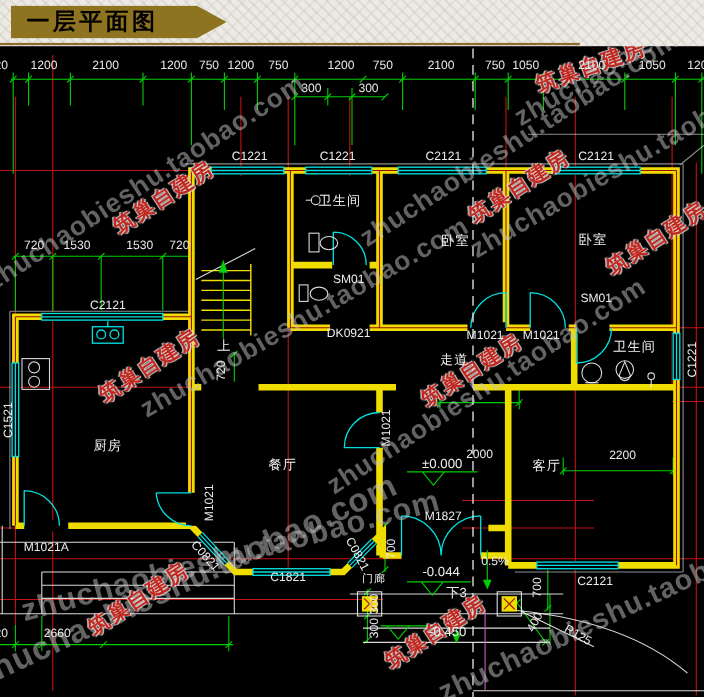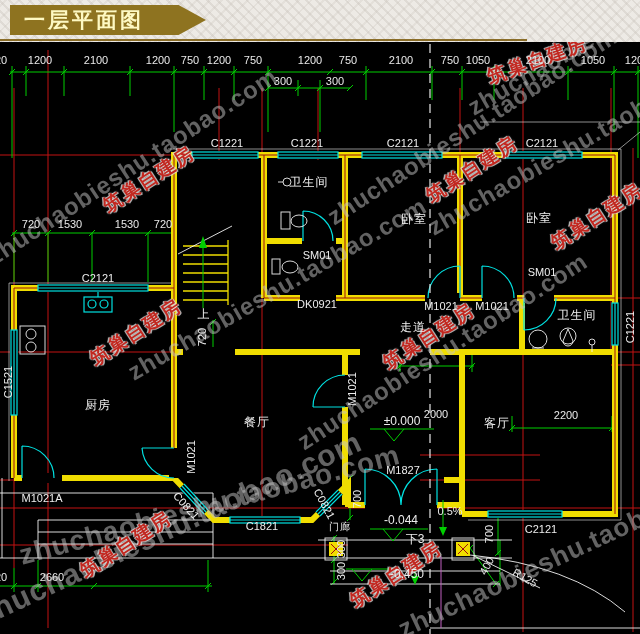--- a/index.html
+++ b/index.html
@@ -6,21 +6,21 @@
   #stage{position:relative;width:640px;height:634px;overflow:hidden;background:#000;
          font-family:"Liberation Sans", sans-serif;}
   
   #hdr{position:absolute;left:0;top:0;width:640px;height:42px;z-index:30;
        background:#edeae5;
        background-image:repeating-linear-gradient(45deg, rgba(196,190,182,.35) 0 2px, transparent 2px 7px),
                         repeating-linear-gradient(-45deg, rgba(206,200,192,.3) 0 2px, transparent 2px 9px);}
   #hdr .rule{position:absolute;left:0;top:39px;width:527px;height:2px;background:#8a6d28;}
   #banner{position:absolute;left:10px;top:5px;height:30px;min-width:196px;background:#8e7320;
           clip-path:polygon(0 0,86% 0,100% 50%,86% 100%,0 100%);
-          color:#fef9c3;font-size:21px;font-weight:bold;letter-spacing:3px;
+          color:#000000;font-size:21px;font-weight:bold;letter-spacing:3px;
           line-height:30px;padding:0 40px 0 14px;box-sizing:border-box;}
   
   #draw{position:absolute;left:0;top:0;z-index:5;}
   .red{stroke:#c31212;stroke-width:1;fill:none;}
   .axis{stroke:#9c0e0e;stroke-width:1;fill:none;}
   .grn{stroke:#00cf00;stroke-width:1;fill:none;}
   .grnF{fill:#00cf00;stroke:none;}
   .wal{stroke:#f0dd00;stroke-width:6;fill:none;}
   .walT{stroke:#f0dd00;stroke-width:1.3;fill:none;}
   .cyn{stroke:#00e0e0;stroke-width:1.2;fill:none;}

